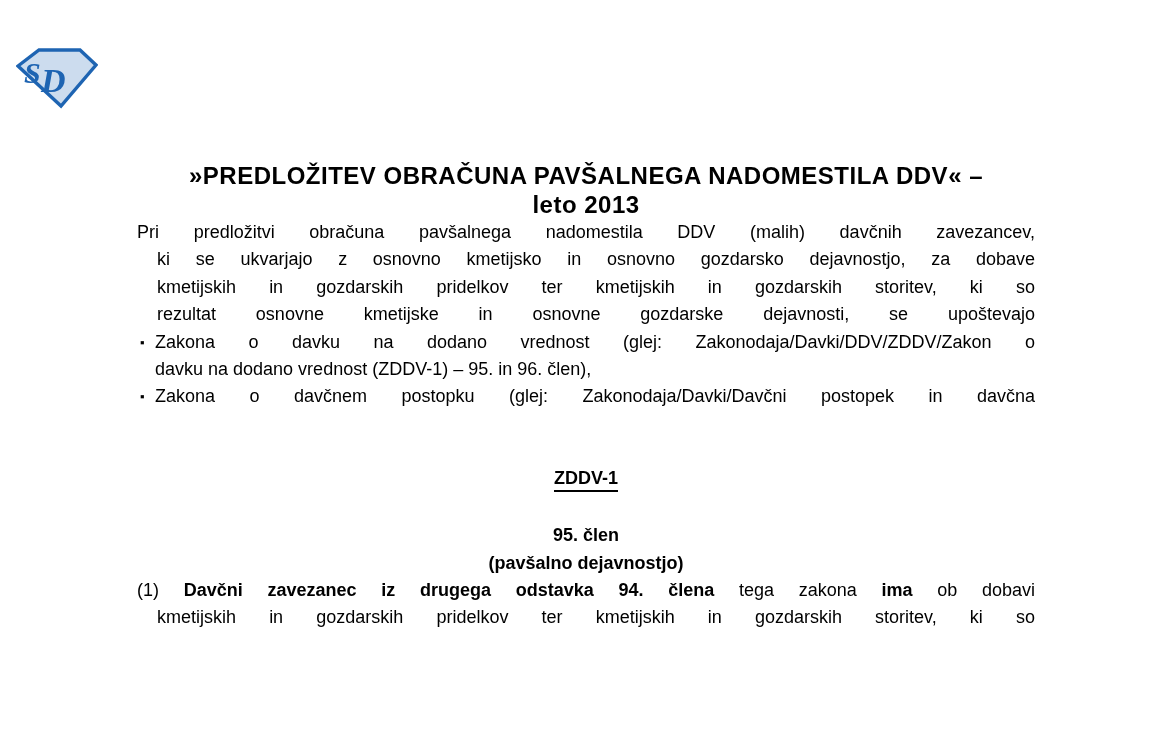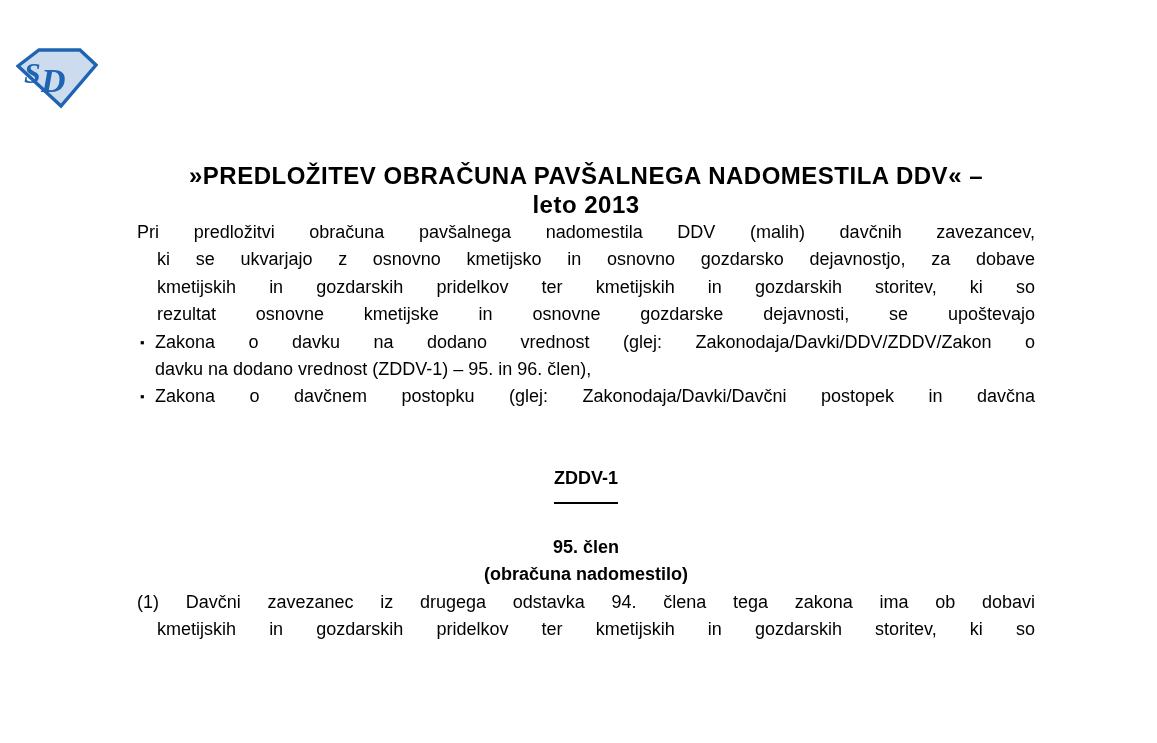--- a/index.html
+++ b/index.html
@@ -16,32 +16,32 @@
 
   .content { position: absolute; left: 137px; top: 161px; width: 898px; }
 
   h1.title { margin: 0; font-size: 24px; line-height: 29px; font-weight: bold;
              text-align: center; letter-spacing: 0.5px; }
   .tline { display: block; }
 
   .ln { font-size: 18px; line-height: 27.4px; white-space: normal; }
   .j  { text-align: justify; text-align-last: justify; text-justify: inter-word; }
   .ind { padding-left: 20px; }
-  .b { font-weight: normal; }
+  .b { font-weight: bold; }
 
   .intro { }
 
   ul.refs { margin: 0; padding: 0 0 0 18px; list-style: none; }
   ul.refs li { position: relative; }
   .marker { position: absolute; left: -15px; top: 0; font-size: 13px; line-height: 27.4px; }
 
   h2.law-heading { margin: 54px 0 0 0; font-size: 18px; line-height: 27.4px;
                    font-weight: bold; text-align: center; }
   h2.law-heading .underline { display: inline-block; border-bottom: 2.5px solid #000;
-                              padding-bottom: 13px; line-height: 21px; }
+                              padding-bottom: 1px; line-height: 21px; }
 
   h3.article-number { margin: 30px 0 0 0; font-size: 18px; line-height: 27.4px;
                       font-weight: bold; text-align: center; }
   .article-title { font-size: 18px; line-height: 27.4px; font-weight: bold; text-align: center; }
 </style>
 </head>
 <body>
 
 <div class="page">
 
@@ -75,21 +75,21 @@
         <span class="marker">▪</span>
         <div class="ln j">Zakona o davčnem postopku (glej: Zakonodaja/Davki/Davčni postopek in davčna</div>
       </li>
     </ul>
 
     <h2 class="law-heading">
       <span class="underline">ZDDV-1</span>
     </h2>
 
     <h3 class="article-number">95. člen</h3>
-    <div class="article-title">(obračuna nadomestilo)</div>
+    <div class="article-title">(pavšalno dejavnostjo)</div>
 
     <div>
       <div class="ln j"><span>(1) </span><span class="b">Davčni zavezanec iz drugega odstavka 94. člena</span><span> tega zakona </span><span class="b">ima</span><span> ob dobavi</span></div>
       <div class="ln j ind">kmetijskih in gozdarskih pridelkov ter kmetijskih in gozdarskih storitev, ki so</div>
     </div>
 
   </div>
 </div>
 
 </body></html>

